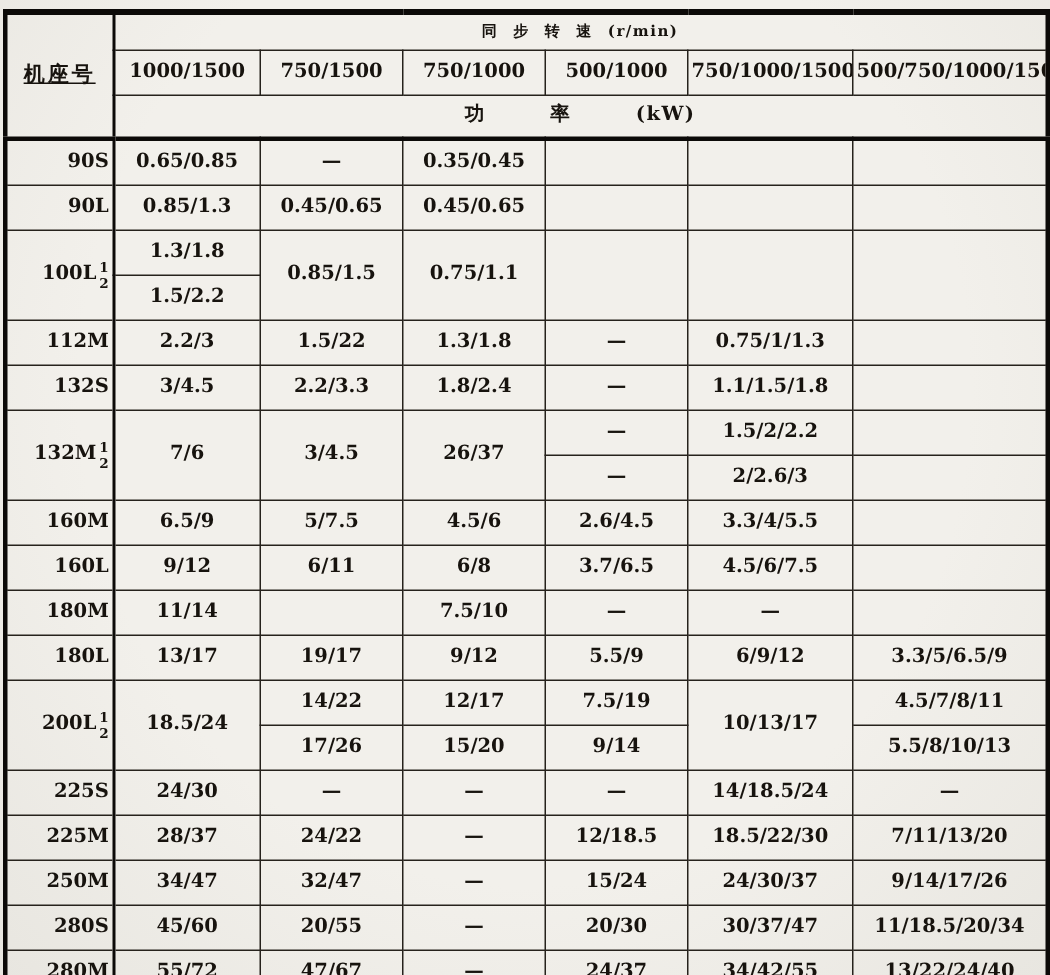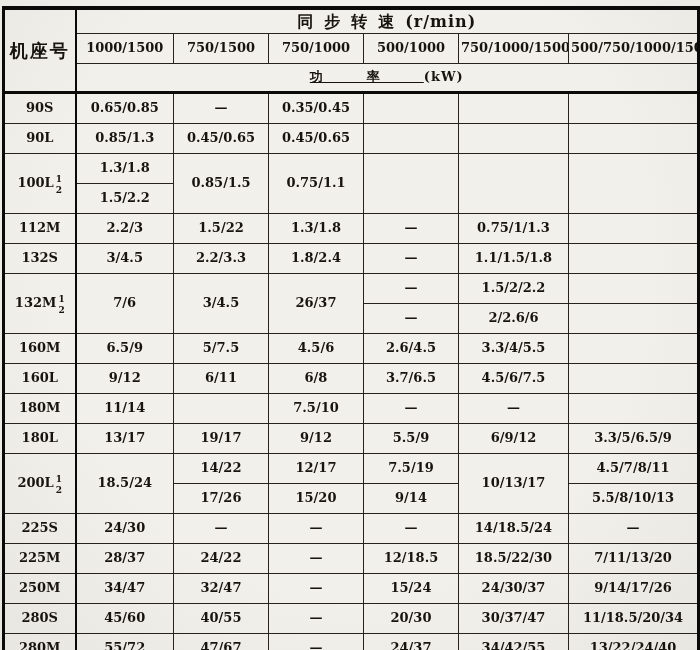--- a/index.html
+++ b/index.html
@@ -28,38 +28,40 @@
     text-align: center;
     vertical-align: middle;
     padding: 0 2px;
     font-weight: bold;
     font-size: 13px;
     line-height: 1.1;
     overflow: hidden;
     white-space: nowrap;
   }
   thead th { font-weight: bold; }
-  tr.hdr-speed-title th.speed-title { height: 23px; border-bottom: 1px solid #26221c; font-size: 16px; }
+  tr.hdr-speed-title th.speed-title { height: 23px; border-bottom: 1px solid #26221c; font-size: 10px; }
   tr.hdr-speeds th { height: 29px; margin-top: 28px; }
   tr.hdr-power th.power-title { height: 27px; }
   th.corner {
     border-right: 2px solid #0c0a08;
     border-bottom: 3px solid #0c0a08;
-    font-size: 18px;
+    font-size: 14px;
     letter-spacing: 2px;
     font-family: "DejaVu Sans", sans-serif;
+    text-decoration: underline;
   }
   tr.hdr-power th { border-bottom: 3px solid #0c0a08; }
   .zh-spaced { letter-spacing: 11px; font-family: "DejaVu Sans", sans-serif; }
-  .zh-spaced-wide { letter-spacing: 44px; font-family: "DejaVu Sans", sans-serif; text-decoration: underline; }
+  .zh-spaced-wide { letter-spacing: 44px; font-family: "DejaVu Sans", sans-serif; }
   .unit { letter-spacing: 1px; }
   tbody td { height: 29px; }
   td.frame-label {
     border-right: 2px solid #0c0a08;
     font-size: 13px;
+    text-align: right;
   }
   td.frame-label .cellwrap { display: inline-flex; align-items: center; gap: 2px; }
   .stack {
     display: inline-flex; flex-direction: column;
     font-size: 9px; line-height: 1.15; font-weight: bold;
     transform: translateY(1px);
   }
   td.dash { letter-spacing: 0; }
   td.value {}
   td.empty {}
@@ -174,21 +176,21 @@
             </span></td>
           <td rowspan="2" class="value">7/6</td>
           <td rowspan="2" class="value">3/4.5</td>
           <td rowspan="2" class="value">26/37</td>
           <td class="dash">—</td>
           <td class="value">1.5/2/2.2</td>
           <td class="empty"></td>
         </tr>
         <tr>
           <td class="dash">—</td>
-          <td class="value">2/2.6/6</td>
+          <td class="value">2/2.6/3</td>
           <td class="empty"></td>
         </tr>
         <tr>
           <td class="frame-label"><span class="cellwrap">
               <span>160M</span>
             </span></td>
           <td class="value">6.5/9</td>
           <td class="value">5/7.5</td>
           <td class="value">4.5/6</td>
           <td class="value">2.6/4.5</td>
@@ -280,21 +282,21 @@
           <td class="dash">—</td>
           <td class="value">15/24</td>
           <td class="value">24/30/37</td>
           <td class="value">9/14/17/26</td>
         </tr>
         <tr>
           <td class="frame-label"><span class="cellwrap">
               <span>280S</span>
             </span></td>
           <td class="value">45/60</td>
-          <td class="value">40/55</td>
+          <td class="value">20/55</td>
           <td class="dash">—</td>
           <td class="value">20/30</td>
           <td class="value">30/37/47</td>
           <td class="value">11/18.5/20/34</td>
         </tr>
         <tr>
           <td class="frame-label"><span class="cellwrap">
               <span>280M</span>
             </span></td>
           <td class="value">55/72</td>

